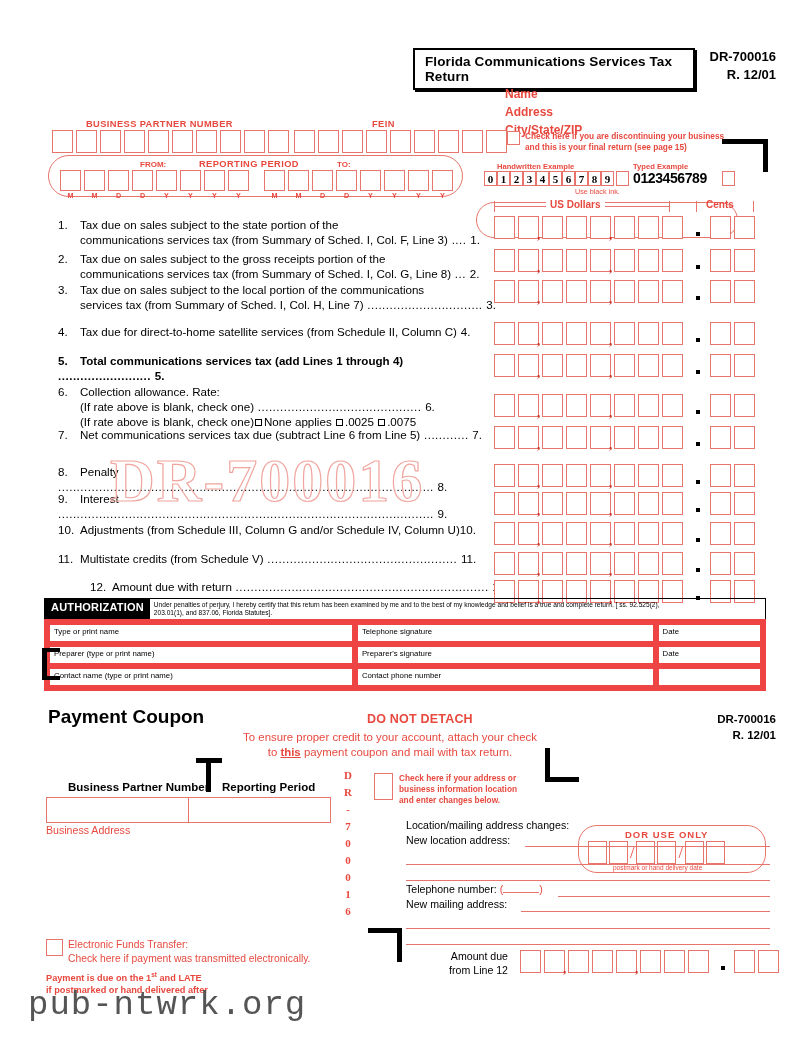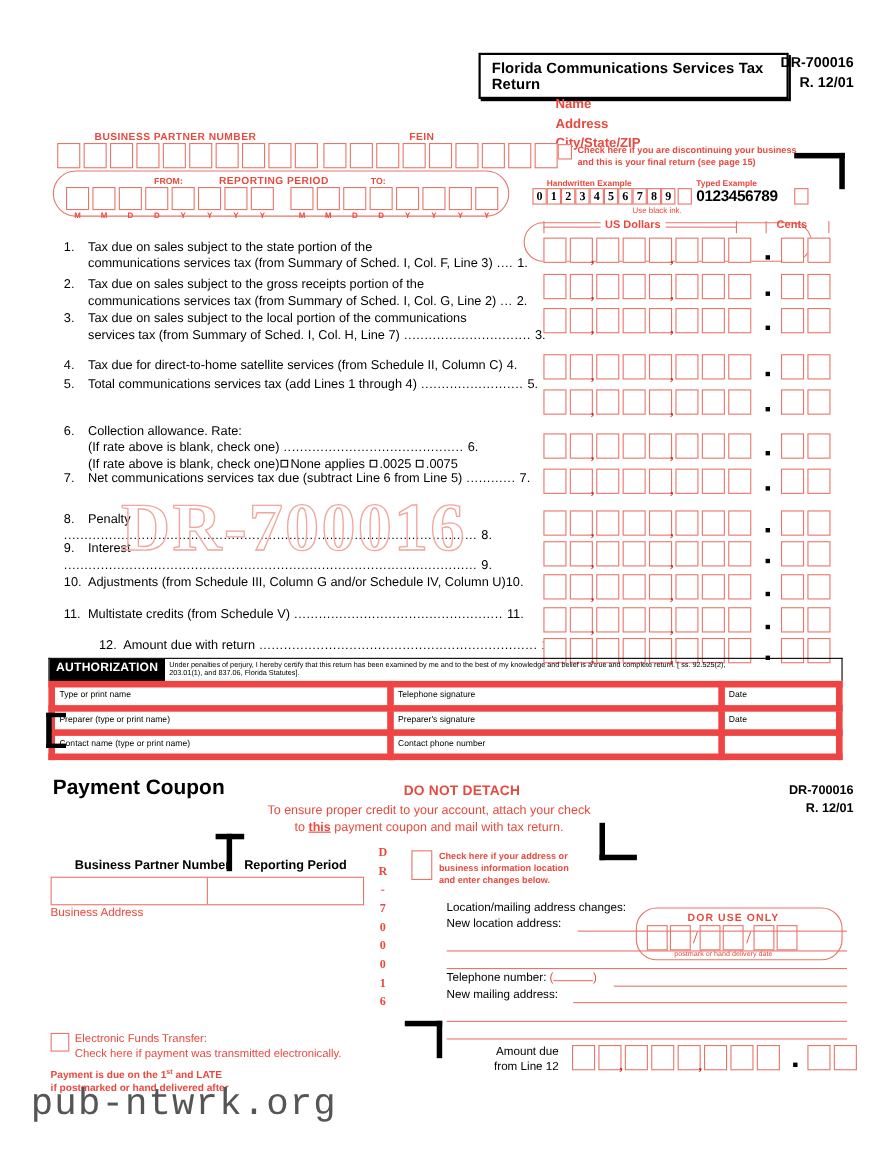--- a/index.html
+++ b/index.html
@@ -118,21 +118,21 @@
   .comma { position:absolute; color:#cf2a22; font-weight:bold; font-size:13px; font-family:"Liberation Serif",serif; }
   .dot { position:absolute; width:3.5px; height:3.5px; background:#000; }
 
   .sq-chk { display:inline-block; width:7px; height:7px; border:1.3px solid #000; vertical-align:0px; margin:0 2px 0 1px;}
 </style>
 </head>
 <body>
 
 <div class="page">
 
-  <div class="abs title-box" style="left:413px; top:48px; width:282px;margin-left:22px;">Florida Communications Services Tax Return</div>
+  <div class="abs title-box" style="left:413px; top:48px; width:282px;">Florida Communications Services Tax Return</div>
 
   <div class="abs formno" style="left:700px; top:48px; width:76px;">
     <div>DR-700016</div>
     <div>R. 12/01</div>
   </div>
 
   <div class="abs namefields" style="left:505px; top:85px;">
     <div>Name</div>
     <div>Address</div>
     <div>City/State/ZIP</div>
@@ -238,30 +238,30 @@
     <div class="abs redb" style="left:10px; top:-1px; font-size:10px;">Cents</div>
   </div>
 
   <div class="abs" id="lines-host" style="left:58px; top:218px; width:440px;">
       <div class="abs lineitem" style="left: 0px; top: 0px; width: 440px;">
         <div><span class="num">1.</span><span>Tax due on sales subject to the state portion of the</span></div>
         <div style="padding-left: 22px;"><span>communications services tax (from Summary of Sched. I, Col. F, Line 3)</span><span class="dots"> .... </span><span>1.</span></div>
       </div>
       <div class="abs lineitem" style="left: 0px; top: 34px; width: 440px;">
         <div><span class="num">2.</span><span>Tax due on sales subject to the gross receipts portion of the</span></div>
-        <div style="padding-left: 22px;"><span>communications services tax (from Summary of Sched. I, Col. G, Line 2)</span><span class="dots"> ... </span><span>2.</span></div>
+        <div style="padding-left: 22px;"><span>communications services tax (from Summary of Sched. I, Col. G, Line 8)</span><span class="dots"> ... </span><span>2.</span></div>
       </div>
       <div class="abs lineitem" style="left: 0px; top: 65px; width: 440px;">
         <div><span class="num">3.</span><span>Tax due on sales subject to the local portion of the communications</span></div>
         <div style="padding-left: 22px;"><span>services tax (from Summary of Sched. I, Col. H, Line 7)</span><span class="dots"> ............................... </span><span>3.</span></div>
       </div>
       <div class="abs lineitem" style="left: 0px; top: 107px; width: 440px;">
         <div><span class="num">4.</span><span>Tax due for direct-to-home satellite services (from Schedule II, Column C)</span><span class="dots">  </span><span>4.</span></div>
       </div>
-      <div class="abs lineitem" style="left: 0px; top: 125px; width: 440px;">
+      <div class="abs lineitem" style="left: 0px; top: 136px; width: 440px; font-weight: bold;">
         <div><span class="num">5.</span><span>Total communications services tax (add Lines 1 through 4)</span><span class="dots"> ......................... </span><span>5.</span></div>
       </div>
       <div class="abs lineitem" style="left: 0px; top: 167px; width: 440px;">
         <div><span class="num">6.</span><span>Collection allowance.  Rate:</span></div>
         <div style="padding-left: 22px;"><span>(If rate above is blank, check one)</span><span class="dots"> ............................................ </span><span>6.</span></div>
         <div style="padding-left: 22px;"><span>(If rate above is blank, check one)</span><span class="sq-chk"></span><span>None applies </span><span class="sq-chk"></span><span>.0025 </span><span class="sq-chk"></span><span>.0075 </span></div>
       </div>
       <div class="abs lineitem" style="left: 0px; top: 210px; width: 440px;">
         <div><span class="num">7.</span><span>Net communications services tax due (subtract Line 6 from Line 5)</span><span class="dots"> ............ </span><span>7.</span></div>
       </div>

